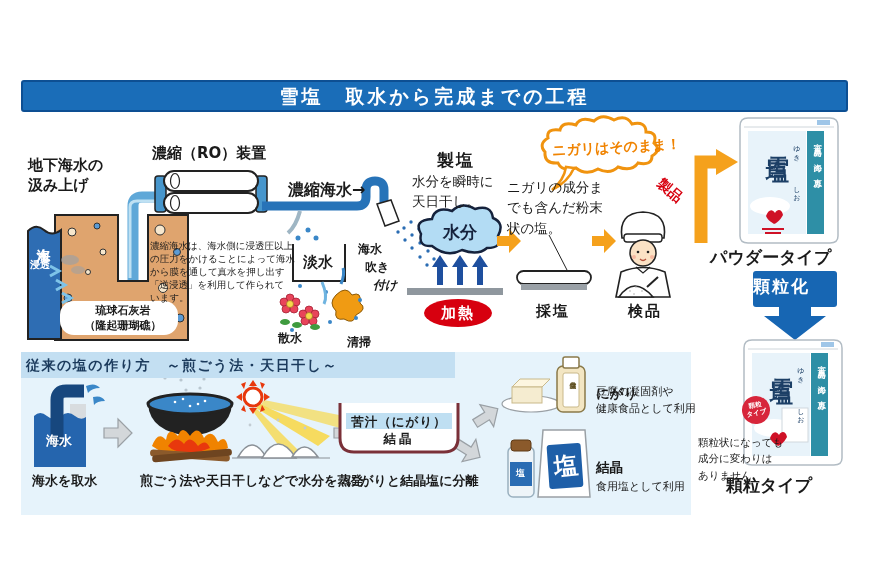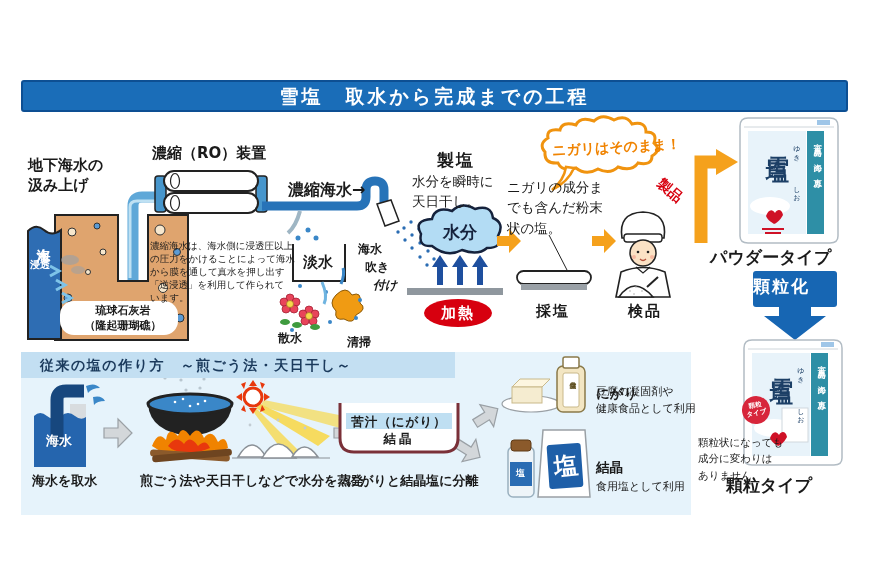--- a/index.html
+++ b/index.html
@@ -7,21 +7,21 @@
           font-family:"DejaVu Sans","Liberation Sans",sans-serif;}
   #art{position:absolute;left:0;top:0;pointer-events:none;}
   .t{position:absolute;color:#1a1a1a;font-weight:bold;white-space:nowrap;line-height:1.35;}
   .n{font-weight:normal;}
   .vert{writing-mode:vertical-rl;text-orientation:upright;}
   #title-bar{position:absolute;left:21px;top:80px;width:823px;height:28px;background:#1a6db8;
              border:2px solid #0d4f93;border-radius:3px;color:#fff;font-weight:bold;font-size:19px;
              letter-spacing:3px;text-align:center;line-height:28px;}
   #trad-box{position:absolute;left:21px;top:352px;width:670px;height:163px;background:#e6f3fb;}
   #trad-band{position:absolute;left:21px;top:352px;width:434px;height:26px;background:#c3dff2;
-             color:#1b3a5c;font-weight:bold;font-size:14px;letter-spacing:1.5px;line-height:26px;padding-left:19px;box-sizing:border-box;}
+             color:#1b3a5c;font-weight:bold;font-size:14px;letter-spacing:1.5px;line-height:26px;padding-left:5px;box-sizing:border-box;}
   .pill{position:absolute;text-align:center;}
   #heating-badge{position:absolute;left:424px;top:299px;width:68px;height:28px;background:#d7000f;
                  border-radius:50%;color:#fff;font-weight:bold;font-size:15px;letter-spacing:2px;
                  text-align:center;line-height:28px;}
   #granulate-button{position:absolute;left:753px;top:271px;width:84px;height:36px;background:#1766b3;
                     border-radius:3px;color:#fff;font-weight:bold;font-size:17px;letter-spacing:2px;
                     text-align:left;line-height:30px;}
   #granule-badge{position:absolute;left:742px;top:396px;width:28px;height:28px;border-radius:50%;
                  background:#d7263b;color:#fff;font-weight:bold;font-size:6.5px;line-height:1.2;
                  display:flex;flex-direction:column;align-items:center;justify-content:center;

